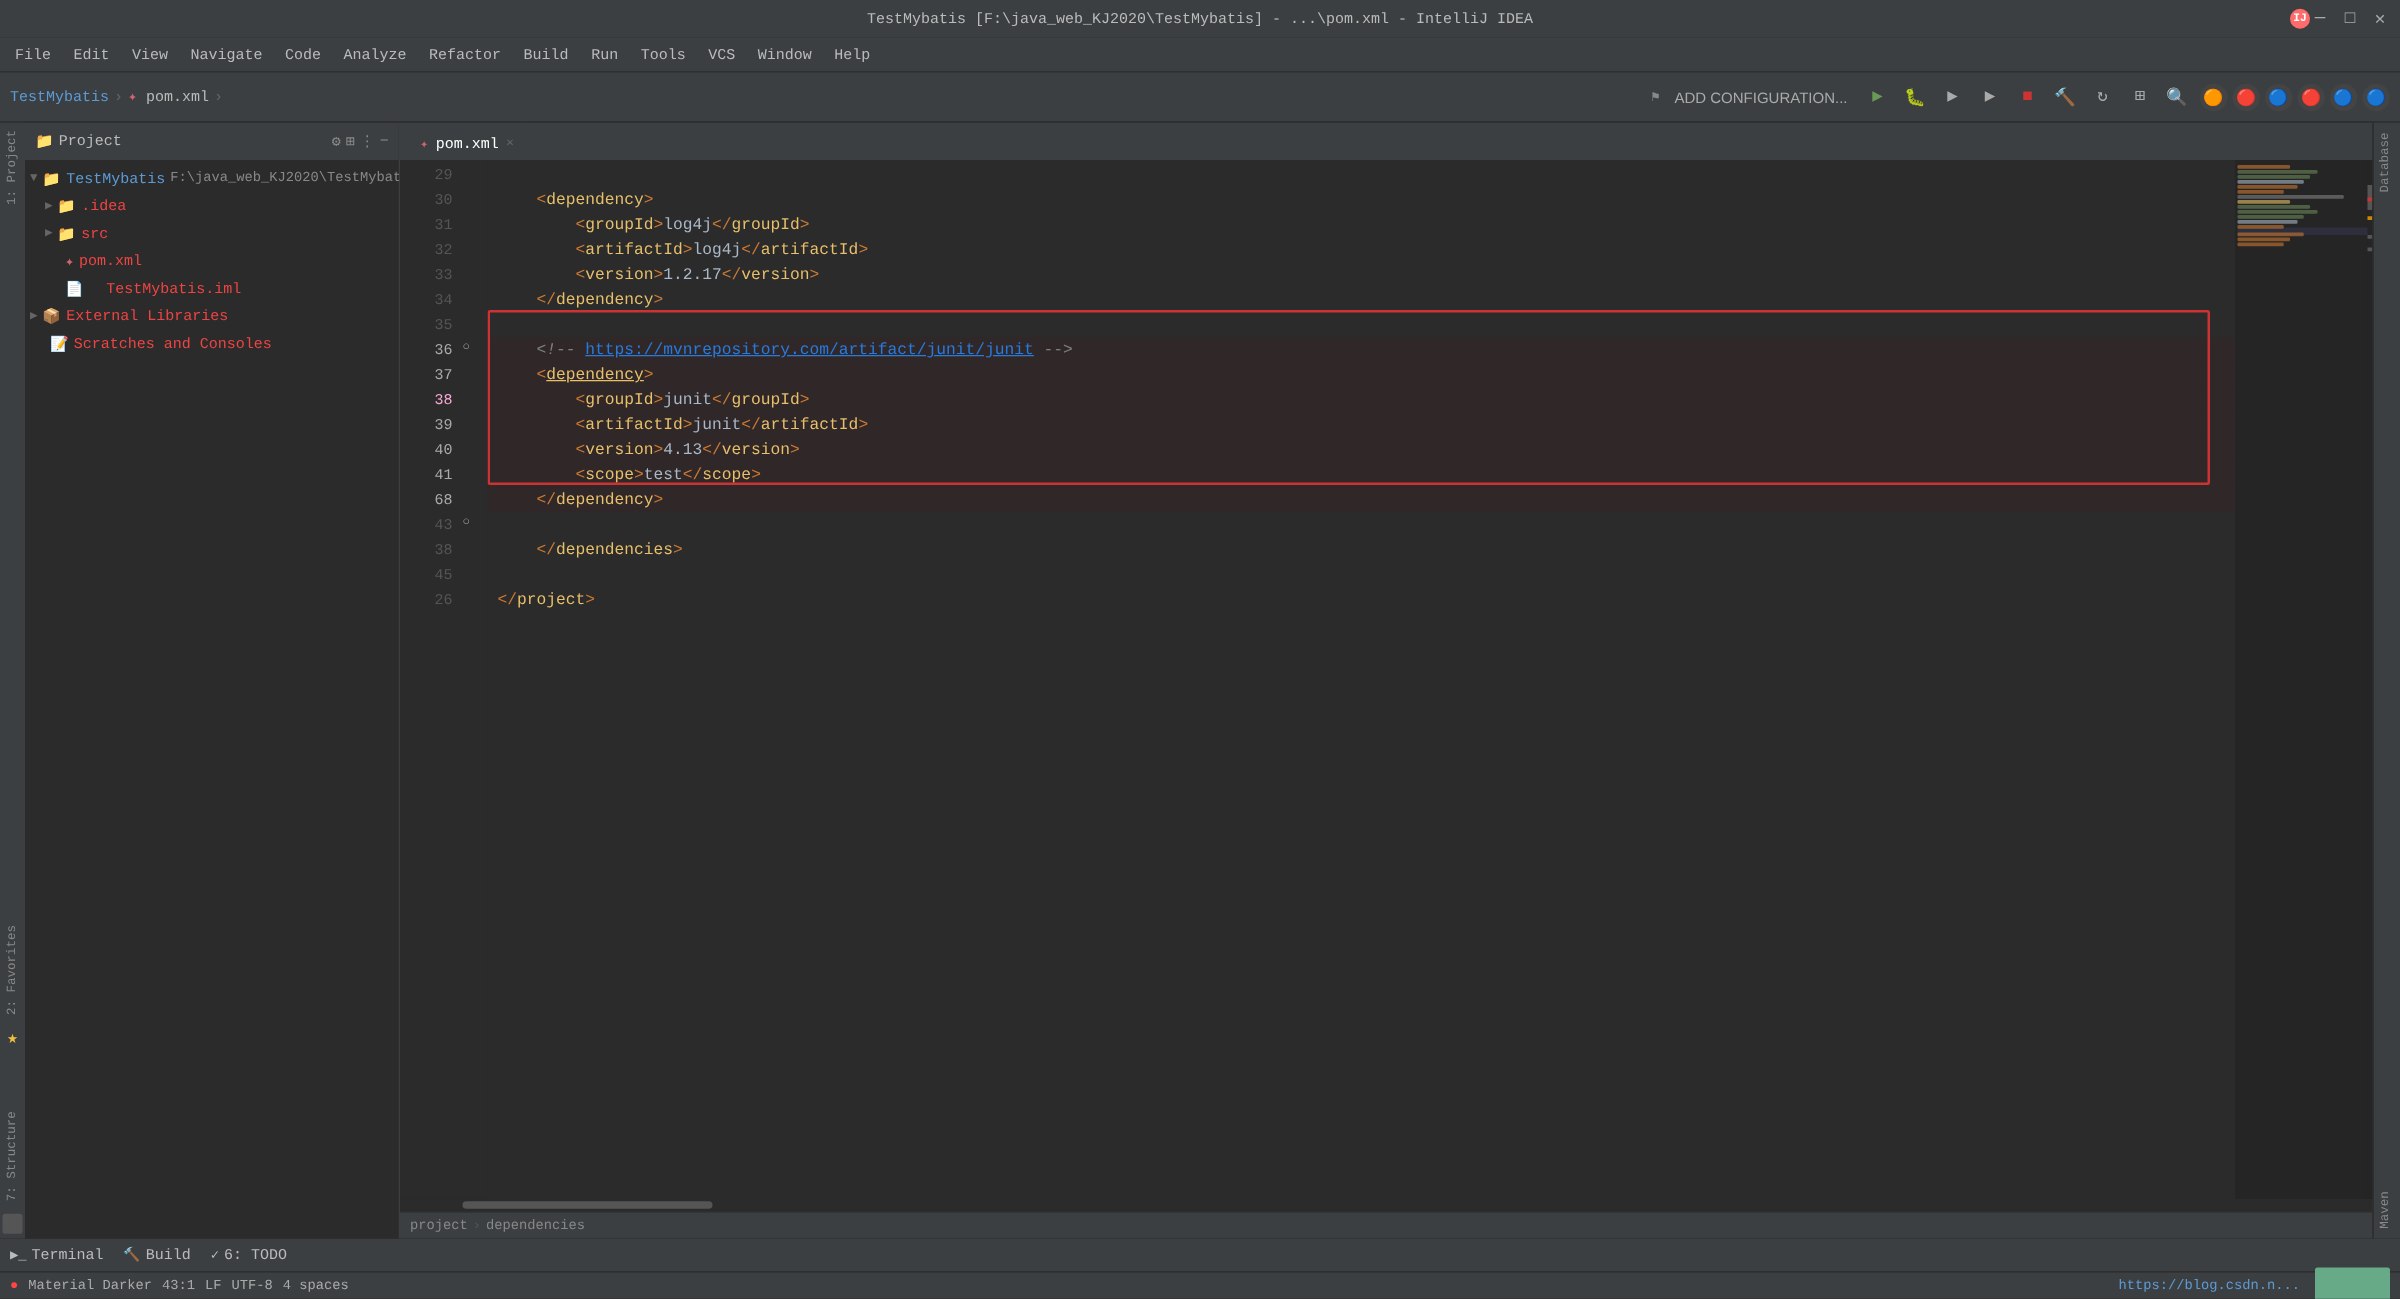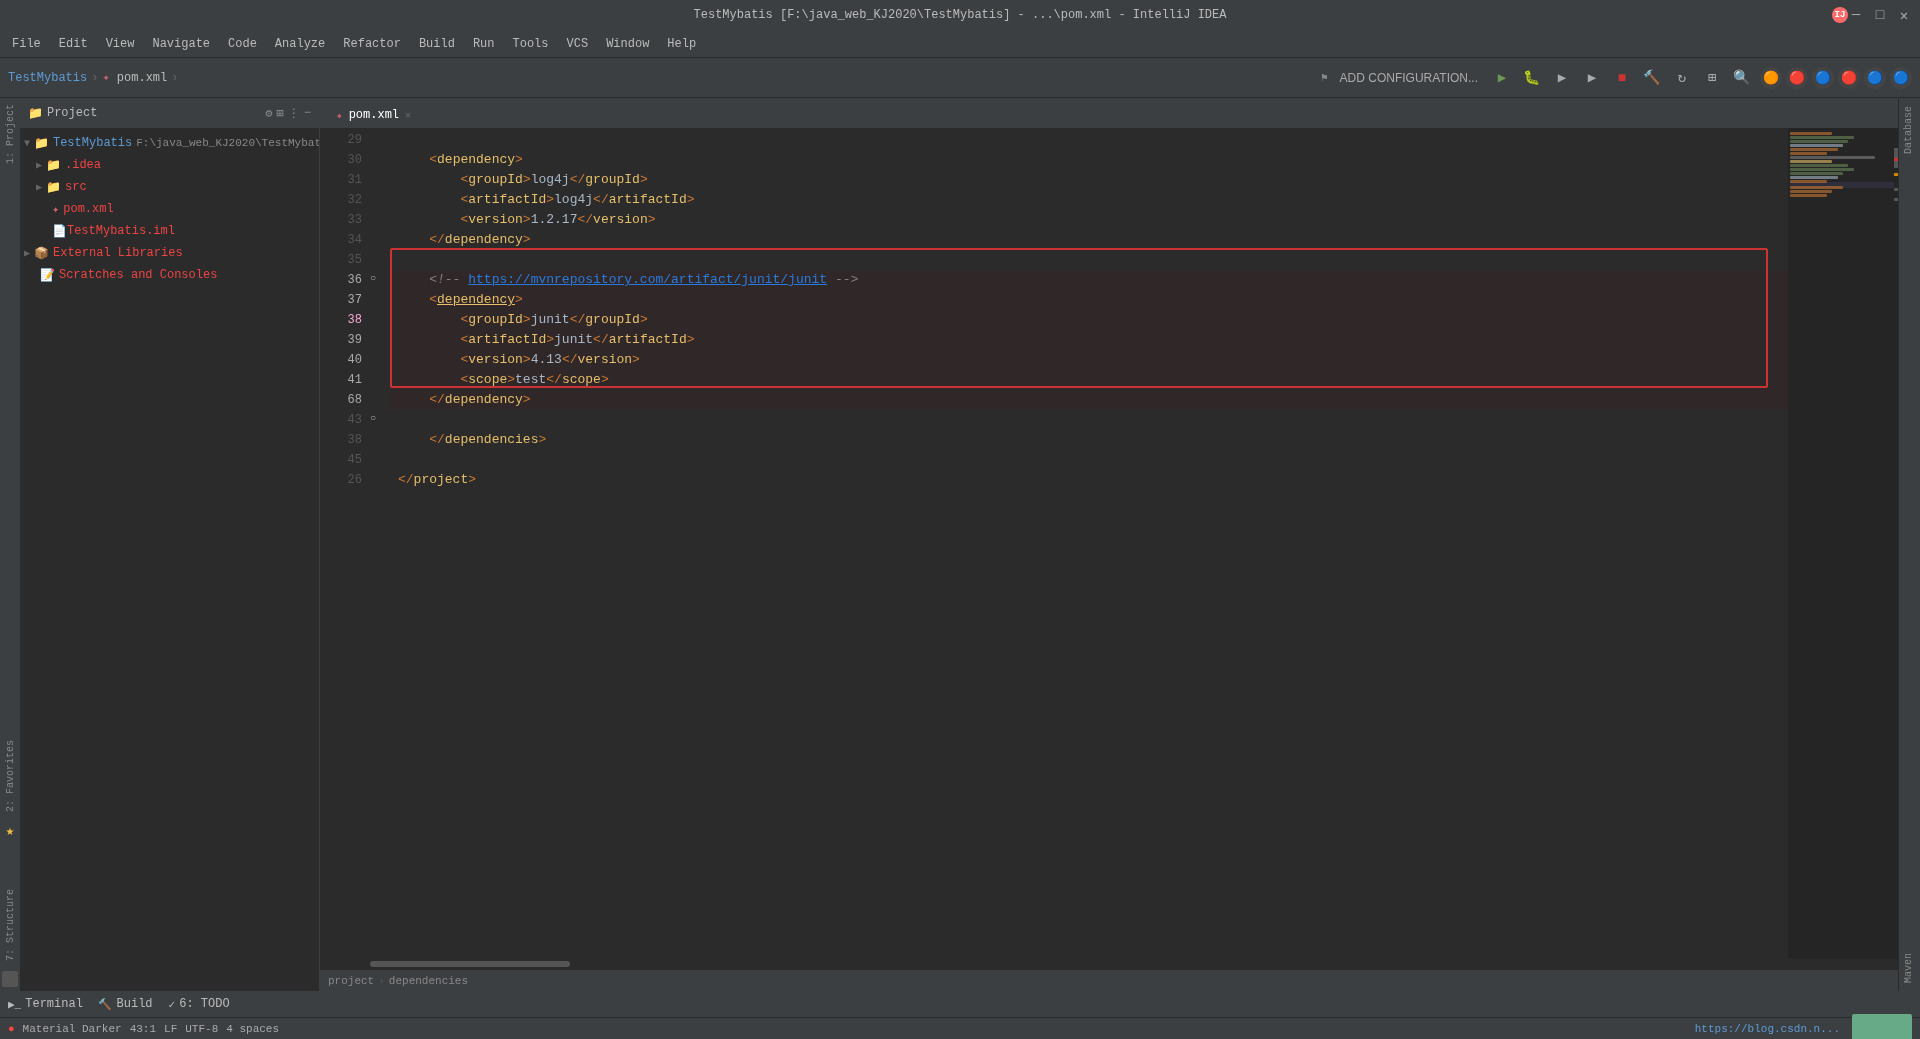--- a/index.html
+++ b/index.html
@@ -468,21 +468,21 @@
 
       <div class="tree-item tree-item-indent">
         <span style="width:16px;display:inline-block"></span>
         <span class="file-red">✦</span>
         <span class="tree-label" style="margin-left:4px">pom.xml</span>
       </div>
 
       <div class="tree-item tree-item-indent">
         <span style="width:16px;display:inline-block"></span>
         <span style="color:#5c9bd6">📄</span>
-        <span class="tree-label" style="margin-left:0">TestMybatis.iml</span>
+        <span class="tree-label" style="margin-left:18px">TestMybatis.iml</span>
       </div>
 
       <div class="tree-item">
         <span class="tree-arrow">▶</span>
         <span class="tree-icon" style="color:#d4a017">📦</span>
         <span class="tree-label">External Libraries</span>
       </div>
 
       <div class="tree-item">
         <span style="width:16px;display:inline-block"></span>

